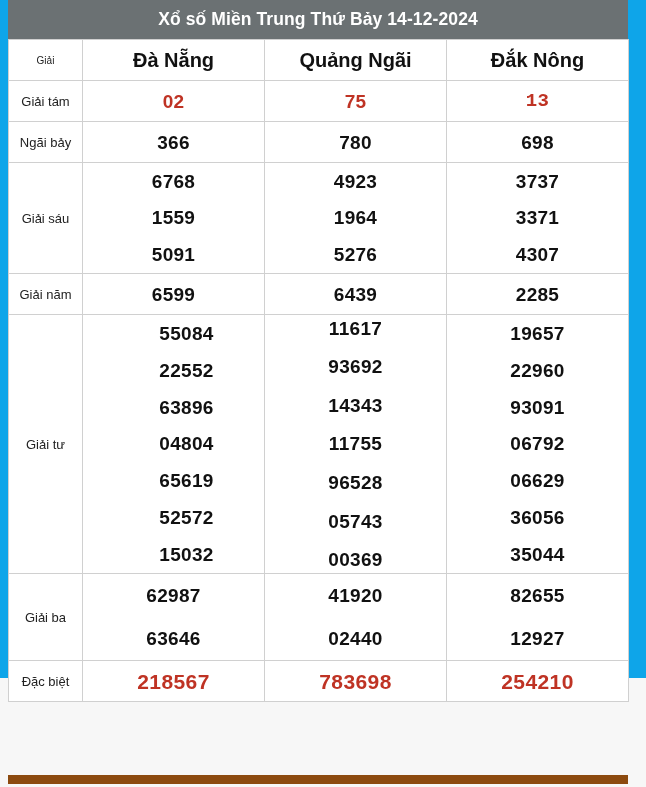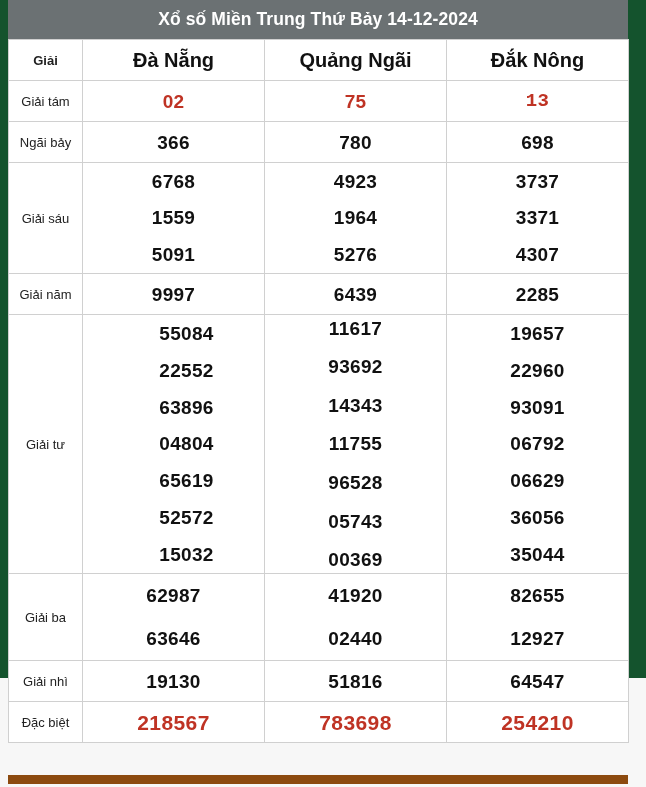--- a/index.html
+++ b/index.html
@@ -13,21 +13,21 @@
     background: #f7f7f7;
     font-family: "Liberation Sans", "DejaVu Sans", sans-serif;
     overflow: hidden;
   }
 
   .page {
     position: relative;
     width: 646px;
     height: 678px;
     box-sizing: border-box;
-    background: #14532d;
+    background: #0ea5e9;
   }
 
   .result-wrap {
     position: absolute;
     left: 8px;
     top: 0px;
     width: 620px;
     background: #ffffff;
   }
 
@@ -59,22 +59,22 @@
   table.lottery th {
     border: 1px solid #d0d0d0;
     background: #ffffff;
     padding: 0;
     vertical-align: middle;
     text-align: center;
   }
 
   
   .hdr-label {
-    font-size: 13px;
-    font-weight: bold;
+    font-size: 10px;
+    font-weight: normal;
     color: #222222;
     height: 40px;
   }
   .hdr-prov {
     font-size: 20px;
     font-weight: bold;
     color: #111111;
     height: 40px;
     white-space: nowrap;
   }
@@ -208,21 +208,21 @@
                 <span class="num">3737</span>
                 <span class="num">3371</span>
                 <span class="num">4307</span>
               </div>
             </td>
           </tr>
           <tr style="height: 40px;">
             <td class="lbl" style="height: 40px;">Giải năm</td>
             <td style="height: 40px;">
               <div class="stack" style="justify-content: center; height: 40px;">
-                <span class="num">9997</span>
+                <span class="num">6599</span>
               </div>
             </td>
             <td style="height: 40px;">
               <div class="stack" style="justify-content: center; height: 40px;">
                 <span class="num">6439</span>
               </div>
             </td>
             <td style="height: 40px;">
               <div class="stack" style="justify-content: center; height: 40px;">
                 <span class="num">2285</span>
@@ -280,38 +280,20 @@
               </div>
             </td>
             <td style="height: 86px;">
               <div class="stack" style="height: 86px;">
                 <span class="num">82655</span>
                 <span class="num">12927</span>
               </div>
             </td>
           </tr>
           <tr style="height: 40px;">
-            <td class="lbl" style="height: 40px;">Giải nhì</td>
-            <td style="height: 40px;">
-              <div class="stack" style="justify-content: center; height: 40px;">
-                <span class="num">19130</span>
-              </div>
-            </td>
-            <td style="height: 40px;">
-              <div class="stack" style="justify-content: center; height: 40px;">
-                <span class="num">51816</span>
-              </div>
-            </td>
-            <td style="height: 40px;">
-              <div class="stack" style="justify-content: center; height: 40px;">
-                <span class="num">64547</span>
-              </div>
-            </td>
-          </tr>
-          <tr style="height: 40px;">
             <td class="lbl" style="height: 40px;">Đặc biệt</td>
             <td style="height: 40px;">
               <div class="stack" style="justify-content: center; height: 40px;">
                 <span class="num special">218567</span>
               </div>
             </td>
             <td style="height: 40px;">
               <div class="stack" style="justify-content: center; height: 40px;">
                 <span class="num special">783698</span>
               </div>

